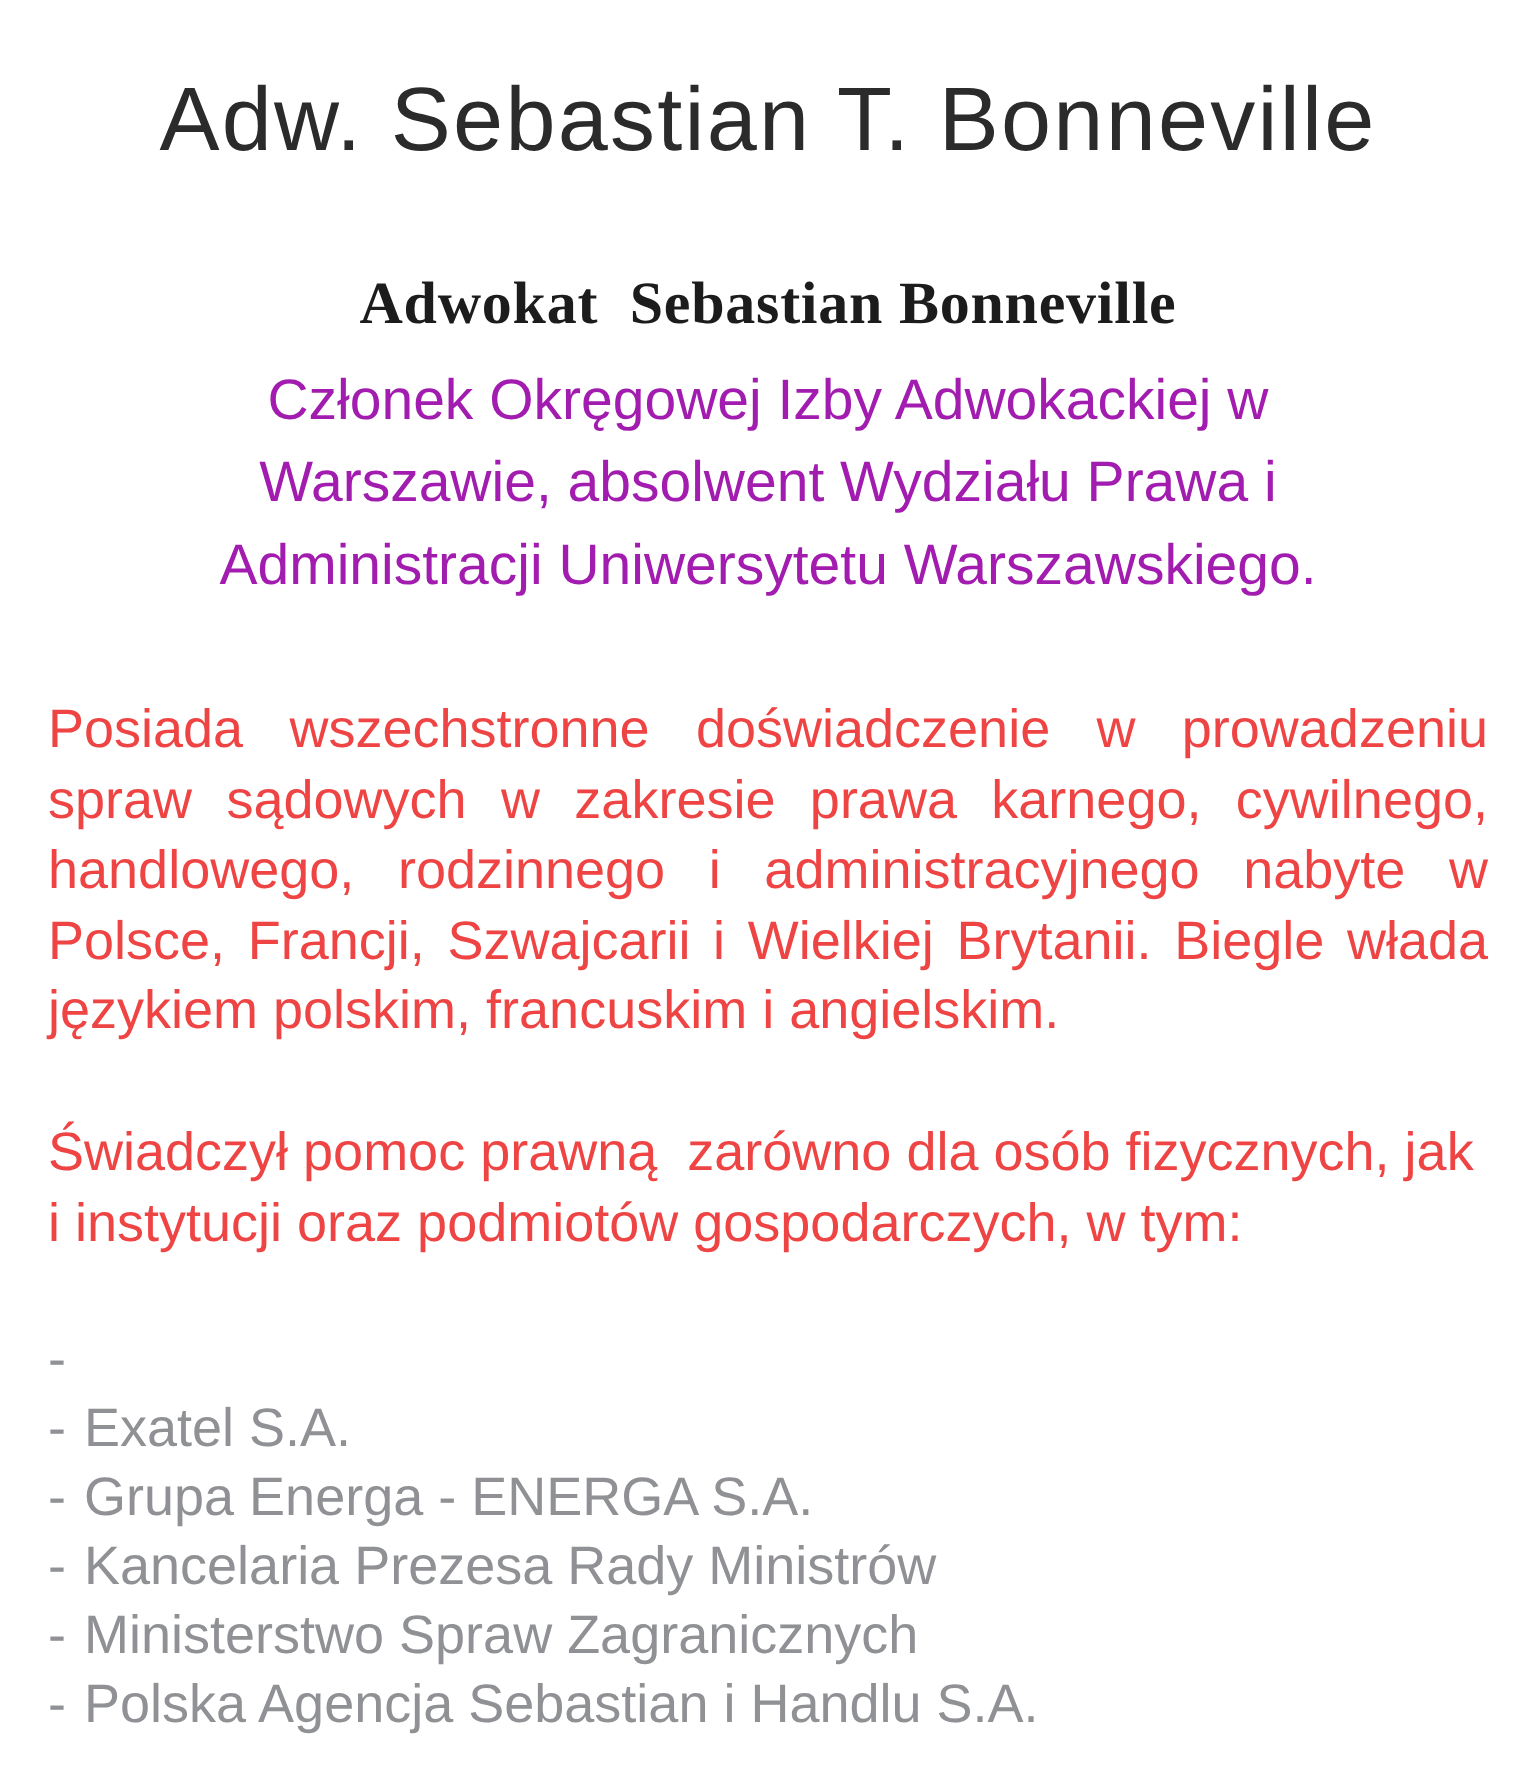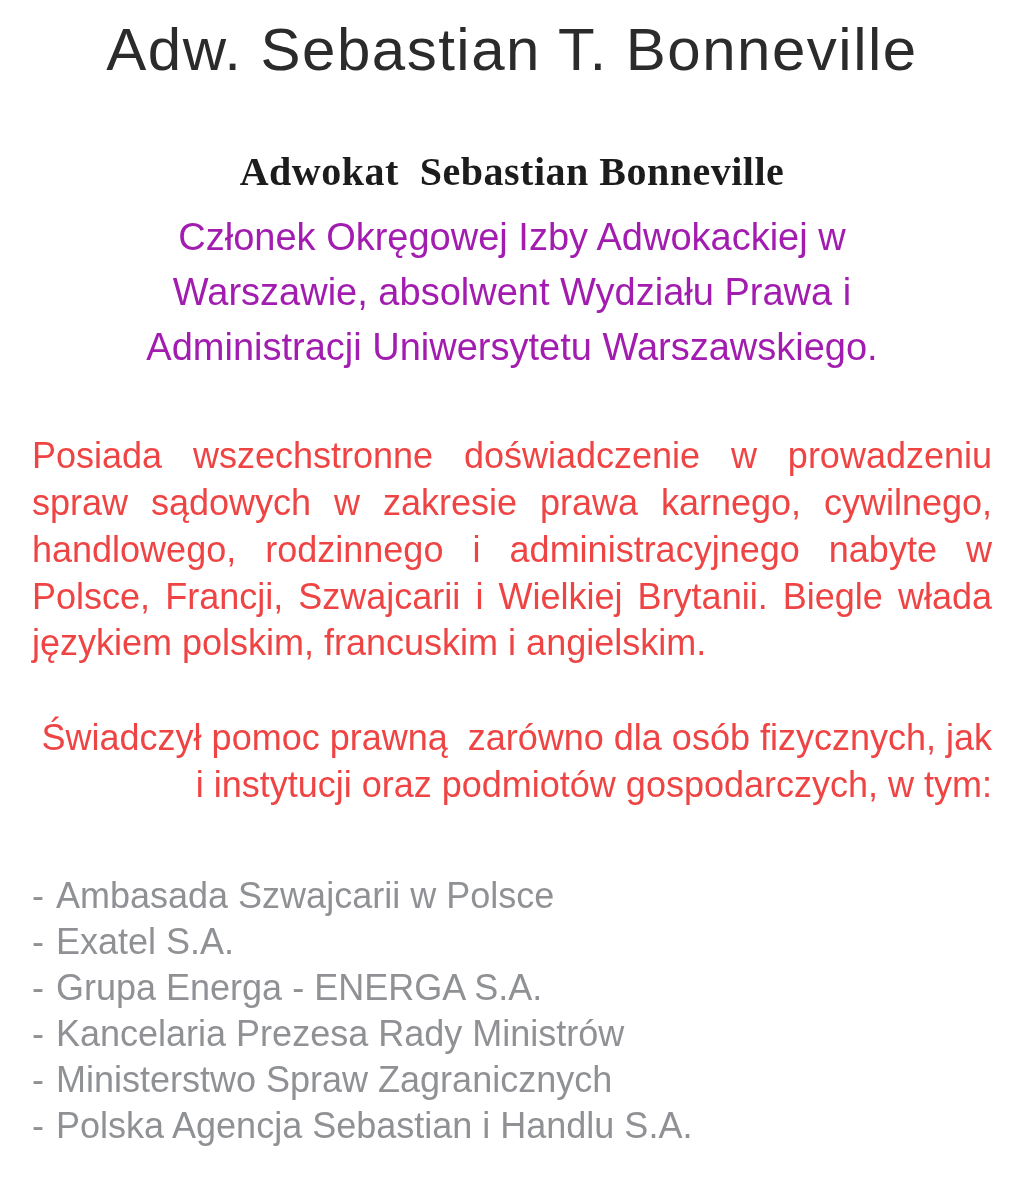--- a/index.html
+++ b/index.html
@@ -10,21 +10,21 @@
   }
   body {
     width: 1024px;
     min-height: 1185px;
     overflow: hidden;
     font-family: "Liberation Sans", sans-serif;
     -webkit-font-smoothing: antialiased;
   }
   .page {
     width: 1024px;
-    padding: 14px 32px 0 32px;
+    padding: 44px 32px 0 32px;
   }
   .title {
     margin: 0 0 62px 0;
     font-size: 60px;
     font-weight: 400;
     line-height: 1.2;
     letter-spacing: 1.5px;
     text-align: center;
     color: #2b2b2b;
   }
@@ -56,23 +56,22 @@
     font-size: 36px;
     font-weight: 400;
     line-height: 1.3;
     color: #ef4444;
   }
   .para-experience {
     margin-bottom: 48px;
     text-align: justify;
   }
   .para-clients {
-    margin-bottom: 64px;
+    margin-bottom: 44px;
     white-space: pre-wrap;
-    text-align: right;
   }
   .clients {
     list-style: none;
     margin: 0;
     padding: 0;
   }
   .client {
     display: flex;
     gap: 12px;
     font-size: 36px;
@@ -95,21 +94,20 @@
     <p class="intro-sub">Członek Okręgowej Izby Adwokackiej w Warszawie, absolwent Wydziału Prawa i Administracji Uniwersytetu Warszawskiego.</p>
   </section>
 
   <p class="para para-experience">Posiada wszechstronne doświadczenie w prowadzeniu spraw sądowych w zakresie prawa karnego, cywilnego, handlowego, rodzinnego i administracyjnego nabyte w Polsce, Francji, Szwajcarii i Wielkiej Brytanii. Biegle włada językiem polskim, francuskim i angielskim.</p>
 
   <p class="para para-clients">Świadczył pomoc prawną  zarówno dla osób fizycznych, jak i instytucji oraz podmiotów gospodarczych, w tym:</p>
 
   <ul class="clients">
     <li class="client">
       <span class="dash">-</span>
-      <span class="client-label">Ambasada Szwajcarii w Polsce</span>
     </li>
     <li class="client">
       <span class="dash">-</span>
       <span class="client-label">Exatel S.A.</span>
     </li>
     <li class="client">
       <span class="dash">-</span>
       <span class="client-label">Grupa Energa - ENERGA S.A.</span>
     </li>
     <li class="client">

